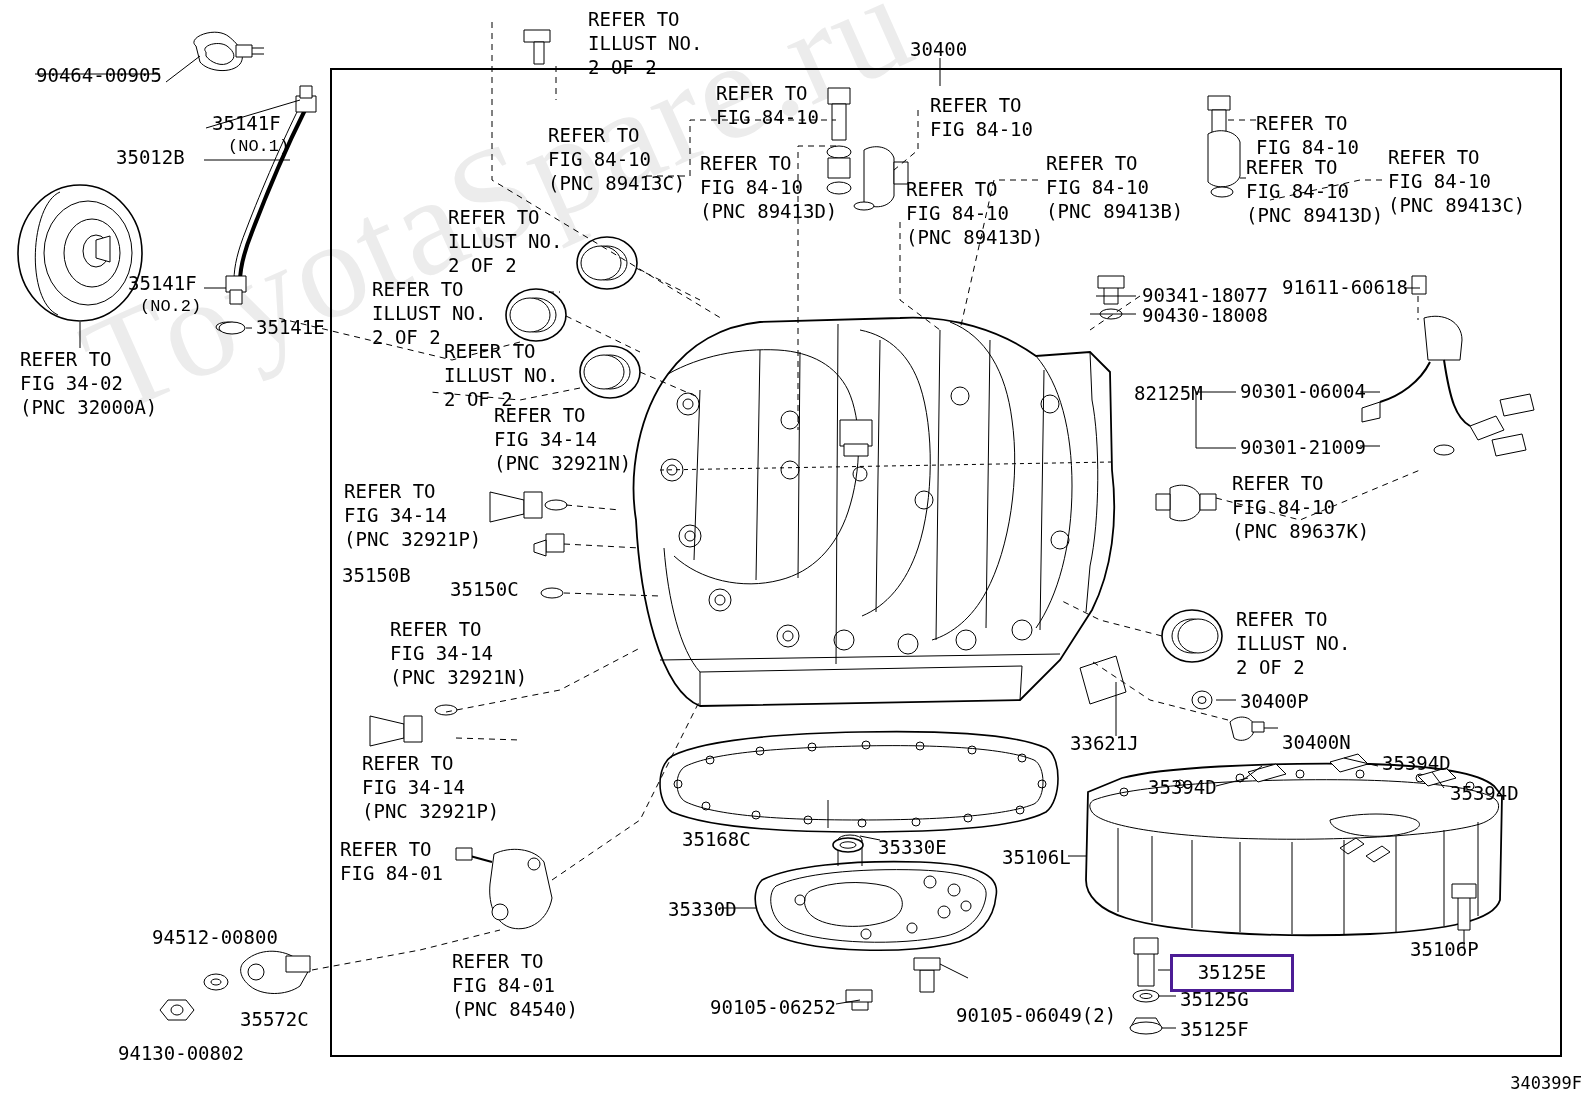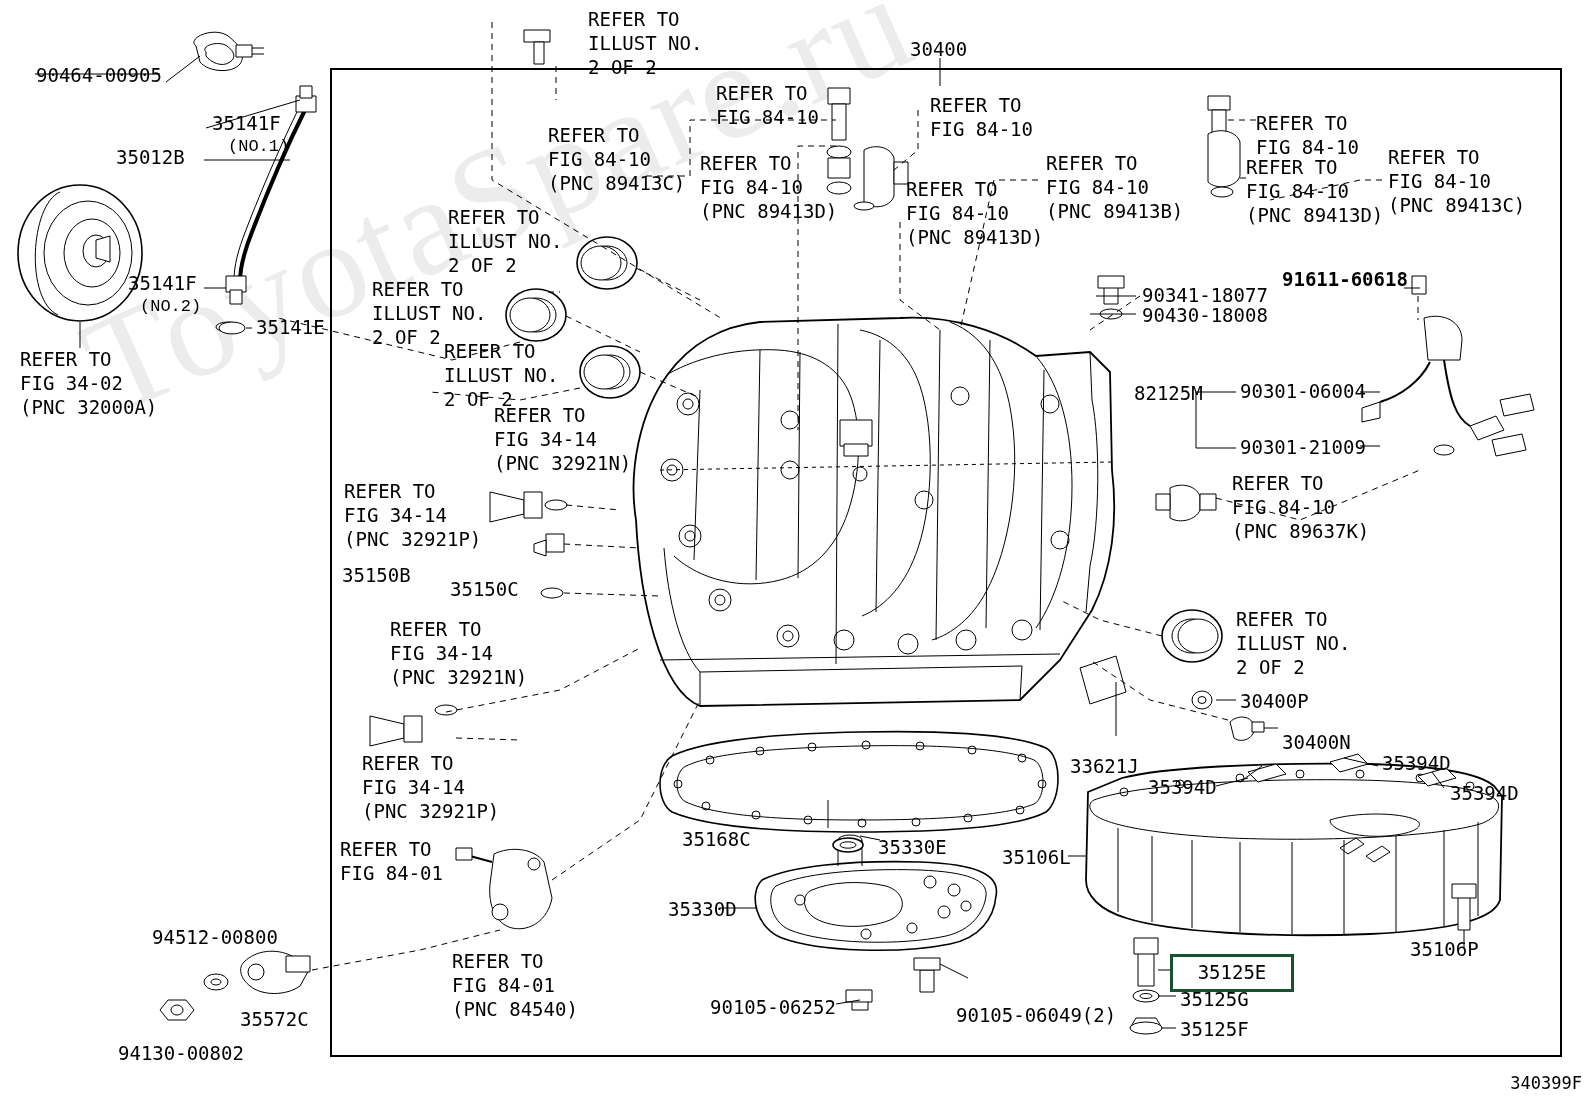--- a/index.html
+++ b/index.html
@@ -14,21 +14,21 @@
     pointer-events:none;letter-spacing:2px;}
 
   
   .frame{position:absolute;border:2px solid #000;}
 
   
   .lbl{position:absolute;font-size:19px;line-height:1.25;white-space:pre;letter-spacing:0px;}
   .lbl.sm{font-size:17px;font-family:Liberation Mono, monospace;}
 
   
-  .hl{position:absolute;border:3px solid #14532d;background:#fff;}
+  .hl{position:absolute;border:3px solid #4c1d95;background:#fff;}
   .hl span{position:absolute;left:0;top:0;width:100%;text-align:center;font-size:19px;line-height:30px;}
 
   
   svg.draw{position:absolute;left:0;top:0;width:1592px;height:1099px;overflow:visible;}
   svg.draw *{vector-effect:non-scaling-stroke;}
   .code{position:absolute;right:6px;bottom:4px;font-size:17px;}
 </style>
 </head>
 <body>
 
@@ -428,41 +428,41 @@
 FIG 84-01</div>
   <div class="lbl" style="left:152px;top:926px;">94512-00800</div>
   <div class="lbl" style="left:240px;top:1008px;">35572C</div>
   <div class="lbl" style="left:118px;top:1042px;text-align:right;">94130-00802</div>
   <div class="lbl" style="left:452px;top:950px;">REFER TO
 FIG 84-01
 (PNC 84540)</div>
 
   <div class="lbl" style="left:1142px;top:284px;">90341-18077</div>
   <div class="lbl" style="left:1142px;top:304px;">90430-18008</div>
-  <div class="lbl" style="left:1282px;top:268px;font-weight:bold;">91611-60618</div>
+  <div class="lbl" style="left:1282px;top:276px;">91611-60618</div>
   <div class="lbl" style="left:1134px;top:382px;">82125M</div>
   <div class="lbl" style="left:1240px;top:380px;">90301-06004</div>
   <div class="lbl" style="left:1240px;top:436px;">90301-21009</div>
   <div class="lbl" style="left:1232px;top:472px;">REFER TO
 FIG 84-10
 (PNC 89637K)</div>
   <div class="lbl" style="left:1236px;top:608px;">REFER TO
 ILLUST NO.
 2 OF 2</div>
   <div class="lbl" style="left:1240px;top:690px;">30400P</div>
   <div class="lbl" style="left:1282px;top:731px;">30400N</div>
   <div class="lbl" style="left:1382px;top:752px;">35394D</div>
   <div class="lbl" style="left:1148px;top:776px;">35394D</div>
   <div class="lbl" style="left:1450px;top:782px;">35394D</div>
   <div class="lbl" style="left:1002px;top:846px;">35106L</div>
   <div class="lbl" style="left:1410px;top:938px;">35106P</div>
   <div class="lbl" style="left:1180px;top:988px;">35125G</div>
   <div class="lbl" style="left:1180px;top:1018px;">35125F</div>
 
-  <div class="lbl" style="left:1070px;top:755px;">33621J</div>
+  <div class="lbl" style="left:1070px;top:732px;">33621J</div>
   <div class="lbl" style="left:682px;top:828px;">35168C</div>
   <div class="lbl" style="left:878px;top:836px;">35330E</div>
   <div class="lbl" style="left:668px;top:898px;">35330D</div>
   <div class="lbl" style="left:956px;top:1004px;">90105-06049(2)</div>
   <div class="lbl" style="left:710px;top:996px;">90105-06252</div>
 
   <div class="hl" style="left:1170px;top:954px;width:118px;height:32px;">
     <span>35125E</span>
   </div>
 

